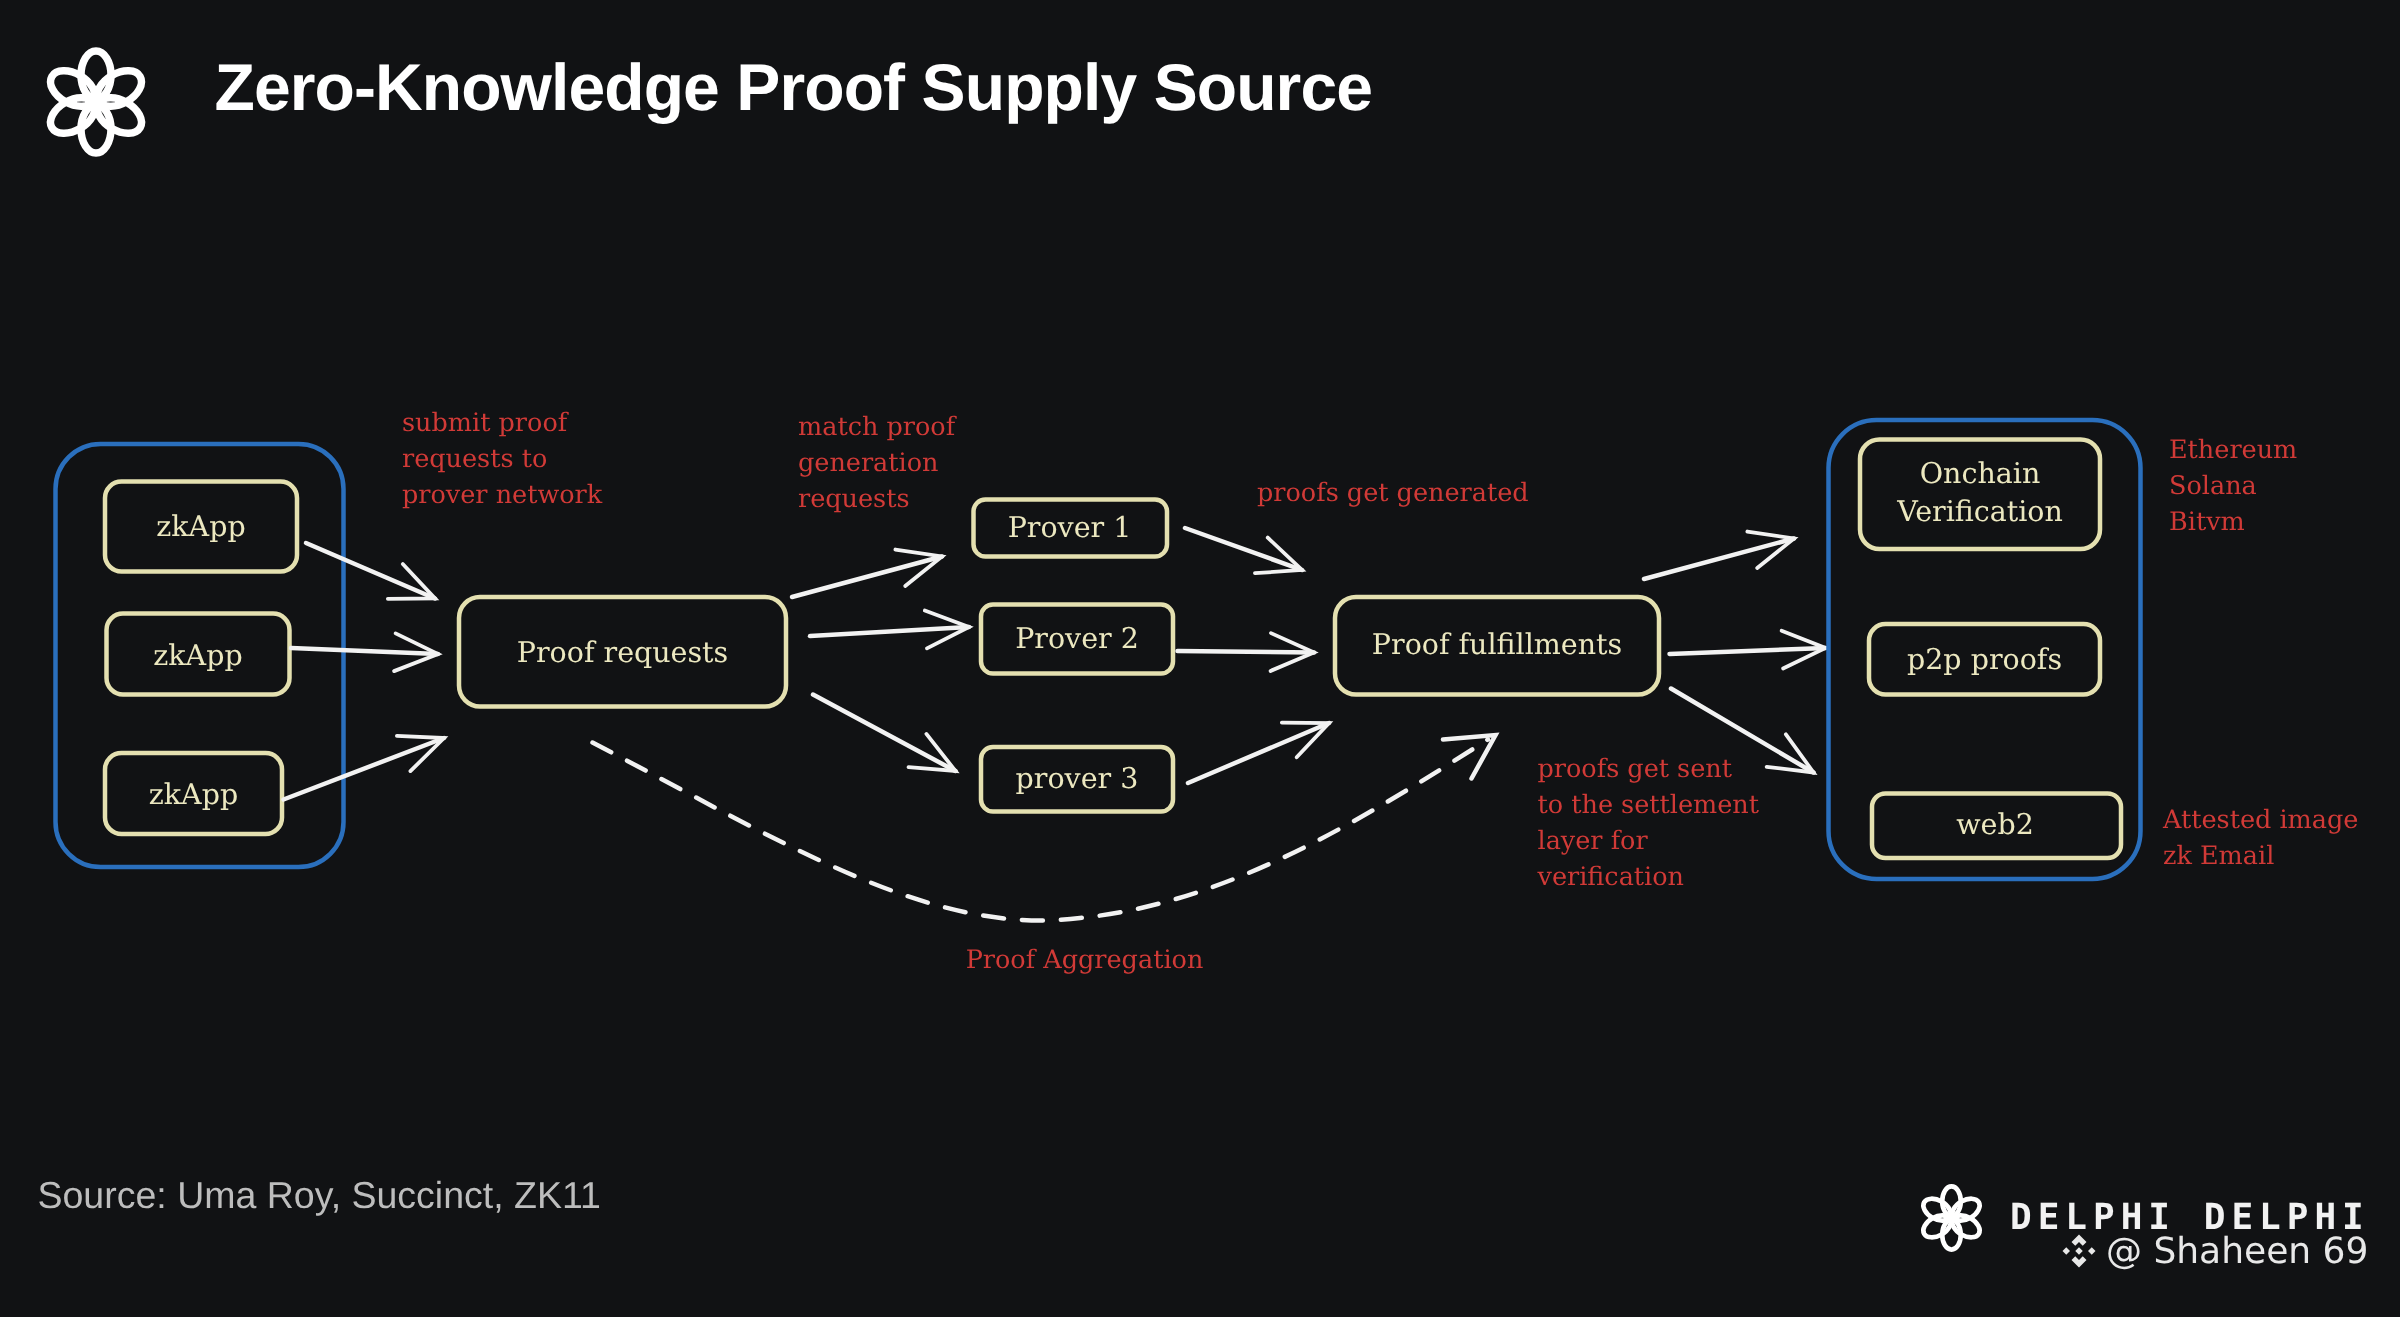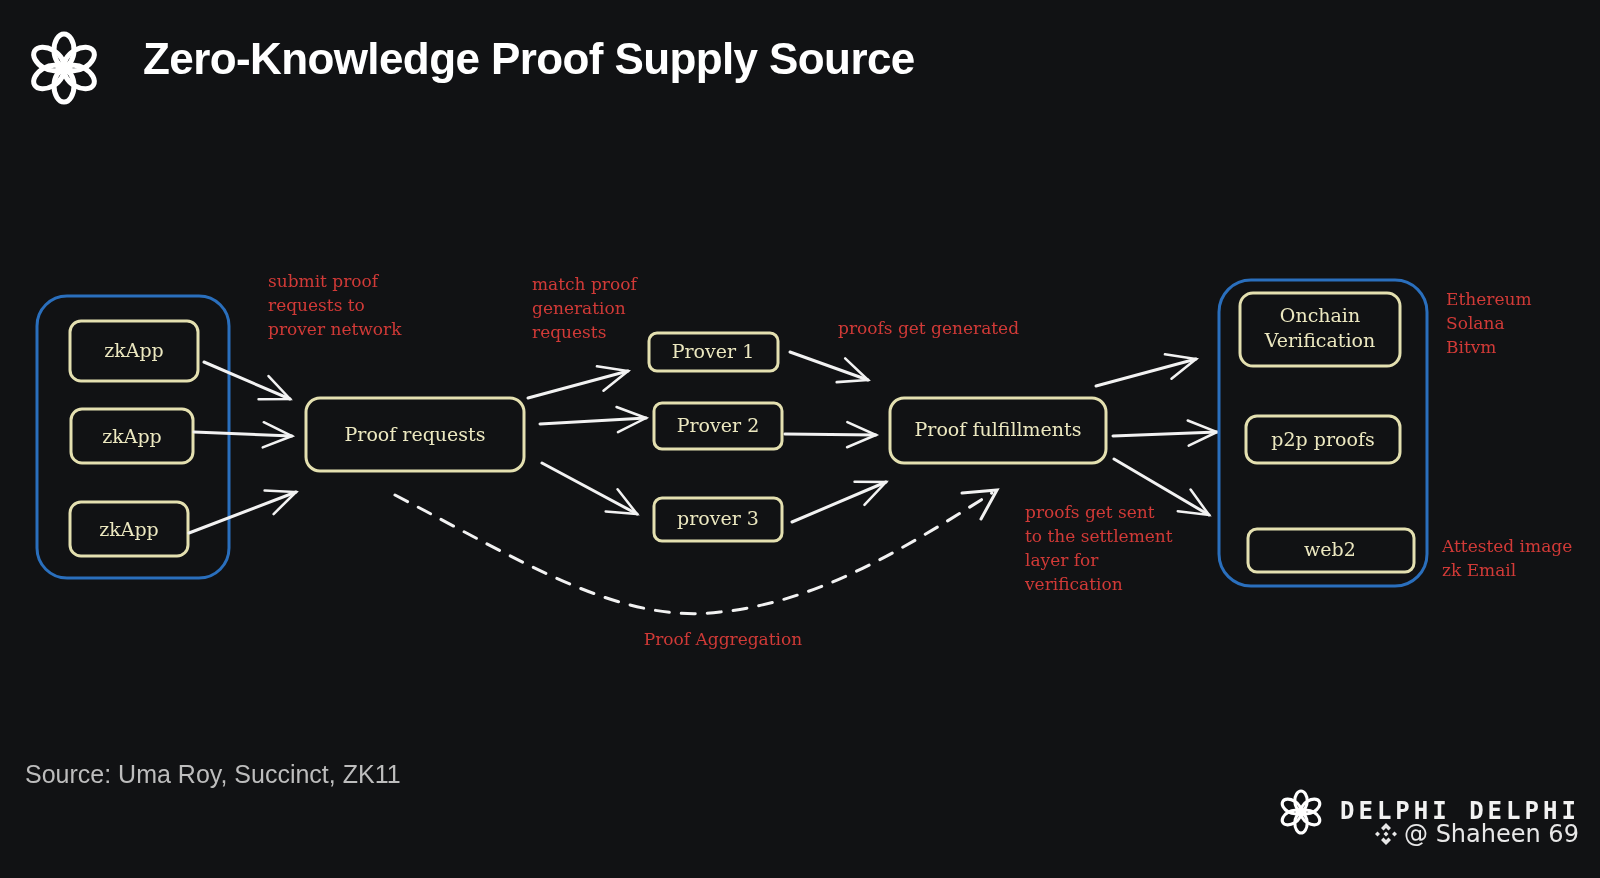--- a/index.html
+++ b/index.html
@@ -19,21 +19,21 @@
       font-family: "Liberation Sans", sans-serif;
     }
     svg.diagram { position: absolute; left: 0; top: 0; width: 1600px; height: 878px; }
     .box { fill: #111214; stroke: #e4e0b0; stroke-width: 3; }
     .group { fill: none; stroke: #2a6fbd; stroke-width: 3; }
     .node-label { fill: #ece8c0; font-size: 19px; font-family: "DejaVu Serif", serif; }
     .annot { fill: #d13a37; font-size: 17px; font-family: "DejaVu Serif", serif; }
     .arrow { stroke: #f2f2f2; stroke-width: 3; fill: none; stroke-linecap: round; stroke-linejoin: round; }
     .dashed { stroke: #f2f2f2; stroke-width: 3; fill: none; stroke-dasharray: 14 12; stroke-linecap: round; }
     .source {
-      position: absolute; left: 25px; top: 760px;
+      position: absolute; left: 25px; top: 783px;
       color: #bdbdbd; font-size: 25px; white-space: nowrap;
       font-family: "Liberation Sans", sans-serif;
     }
     .brand {
       position: absolute; left: 1275px; top: 784px; height: 56px;
       display: flex; align-items: center;
     }
     .brand-logo { width: 52px; height: 52px; }
     .brand-name {
       position: absolute; left: 1340px; top: 797px;

